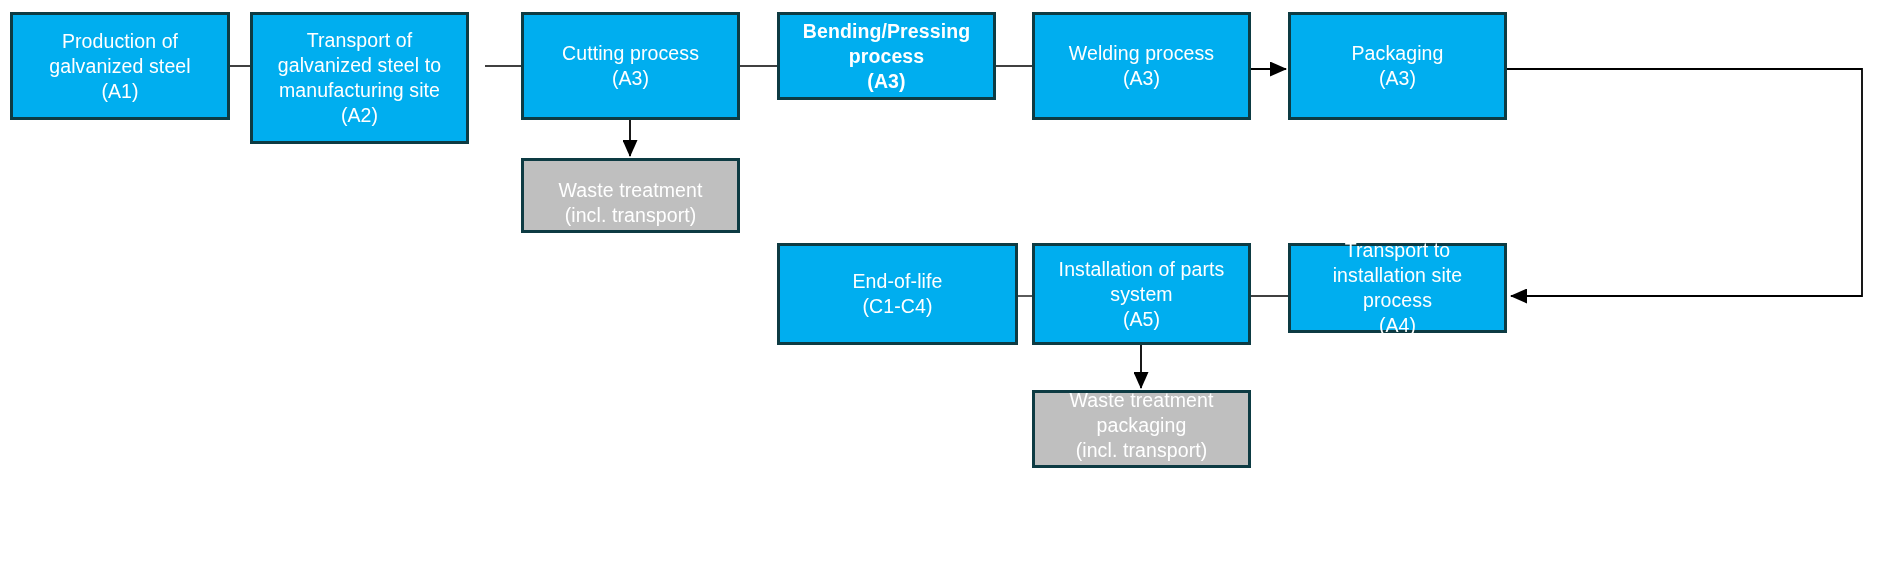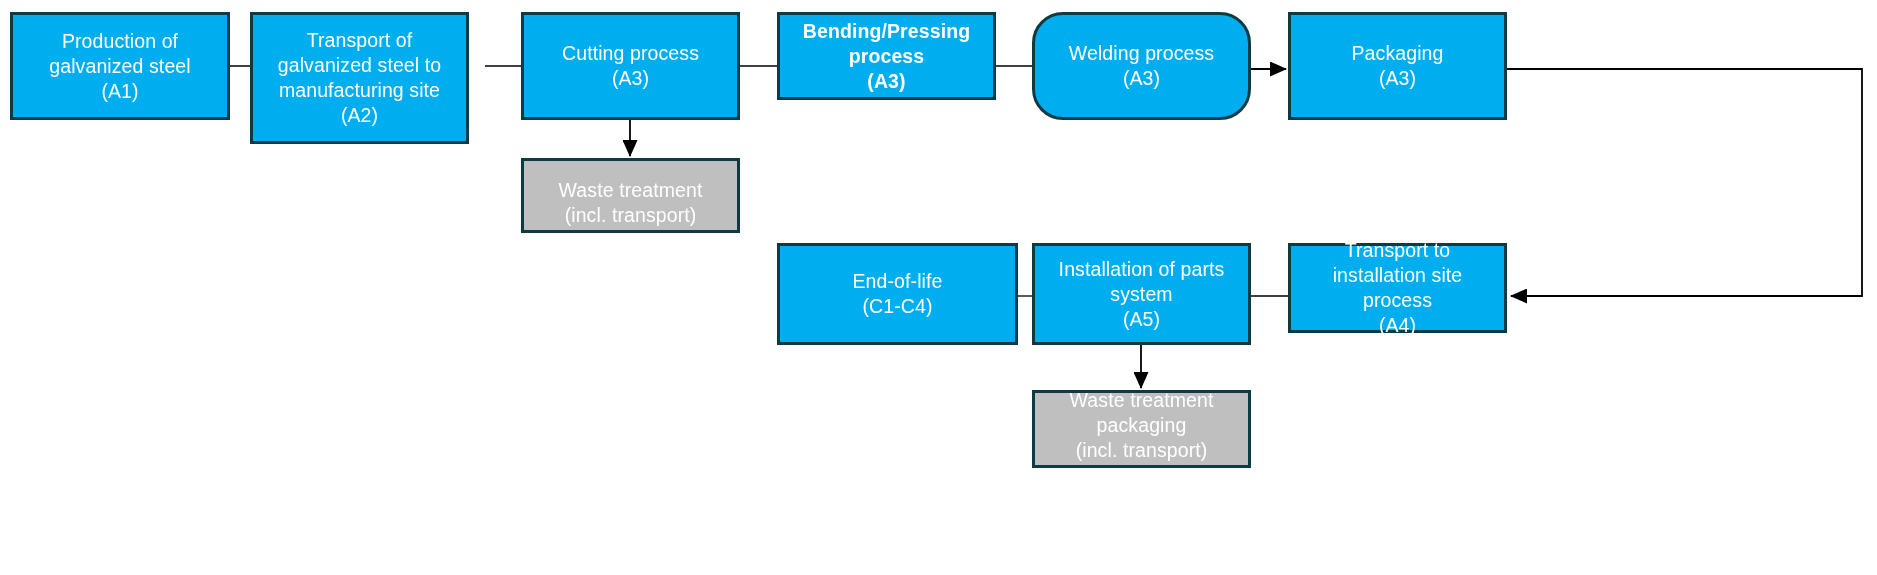--- a/index.html
+++ b/index.html
@@ -104,21 +104,21 @@
       </div>
       <div class="node node-process" style="left: 521px; top: 12px; width: 219px; height: 108px;">
         <span class="node-label">Cutting process
 (A3)</span>
       </div>
       <div class="node node-process" style="left: 777px; top: 12px; width: 219px; height: 88px; font-weight: bold;">
         <span class="node-label">Bending/Pressing
 process
 (A3)</span>
       </div>
-      <div class="node node-process" style="left: 1032px; top: 12px; width: 219px; height: 108px; border-radius: 31px;">
+      <div class="node node-process" style="left: 1032px; top: 12px; width: 219px; height: 108px;">
         <span class="node-label">Welding process
 (A3)</span>
       </div>
       <div class="node node-process" style="left: 1288px; top: 12px; width: 219px; height: 108px;">
         <span class="node-label">Packaging
 (A3)</span>
       </div>
       <div class="node node-waste" style="left: 521px; top: 158px; width: 219px; height: 75px;">
         <span class="node-label">Waste treatment
 (incl. transport)</span>

